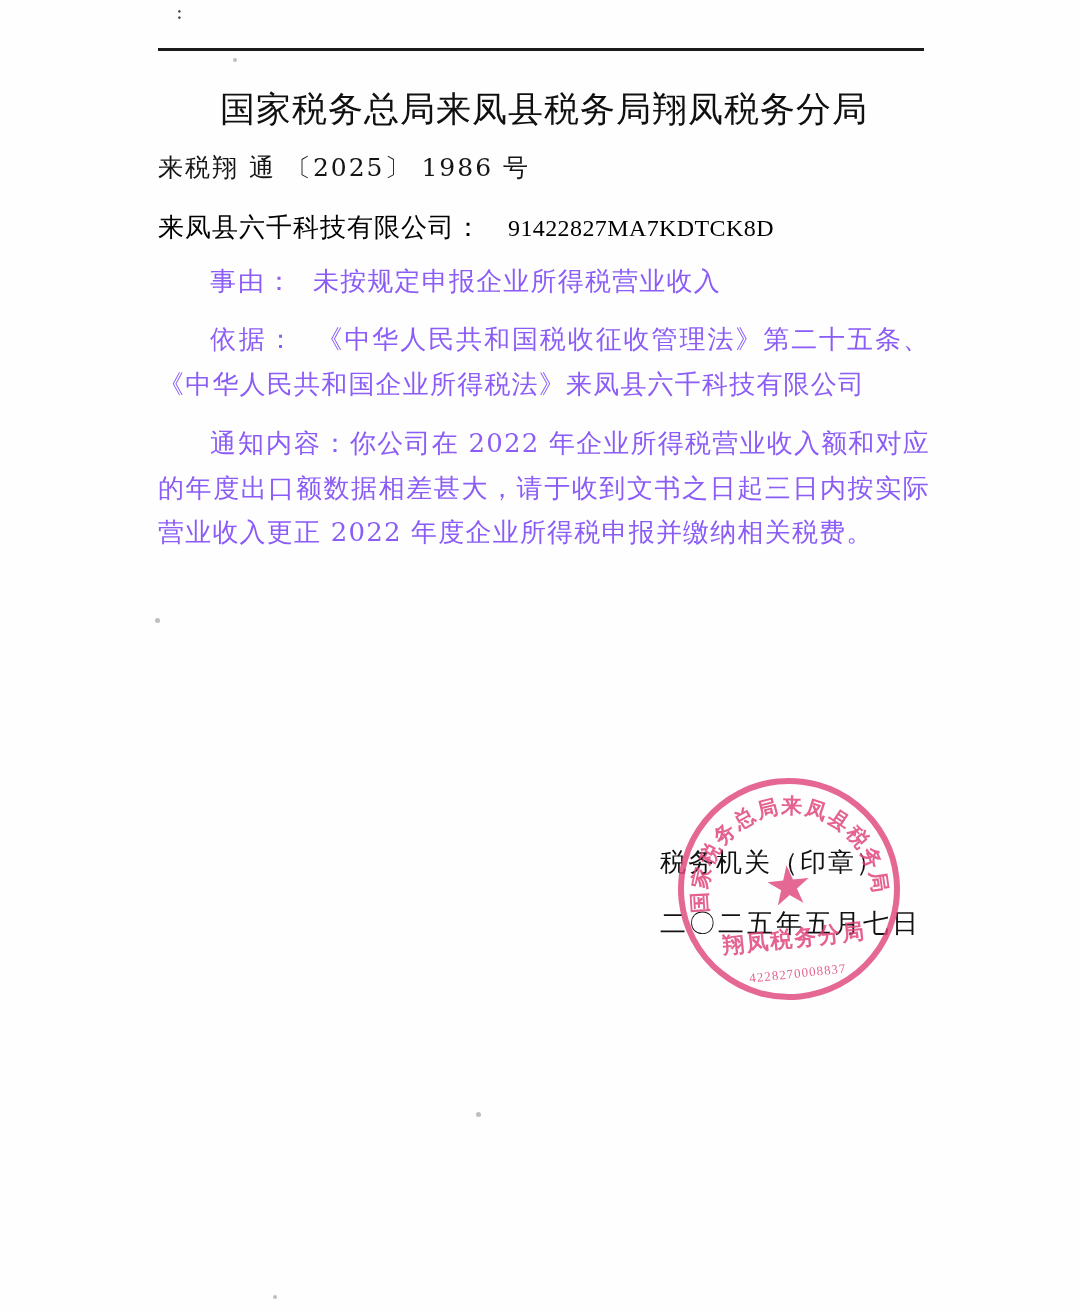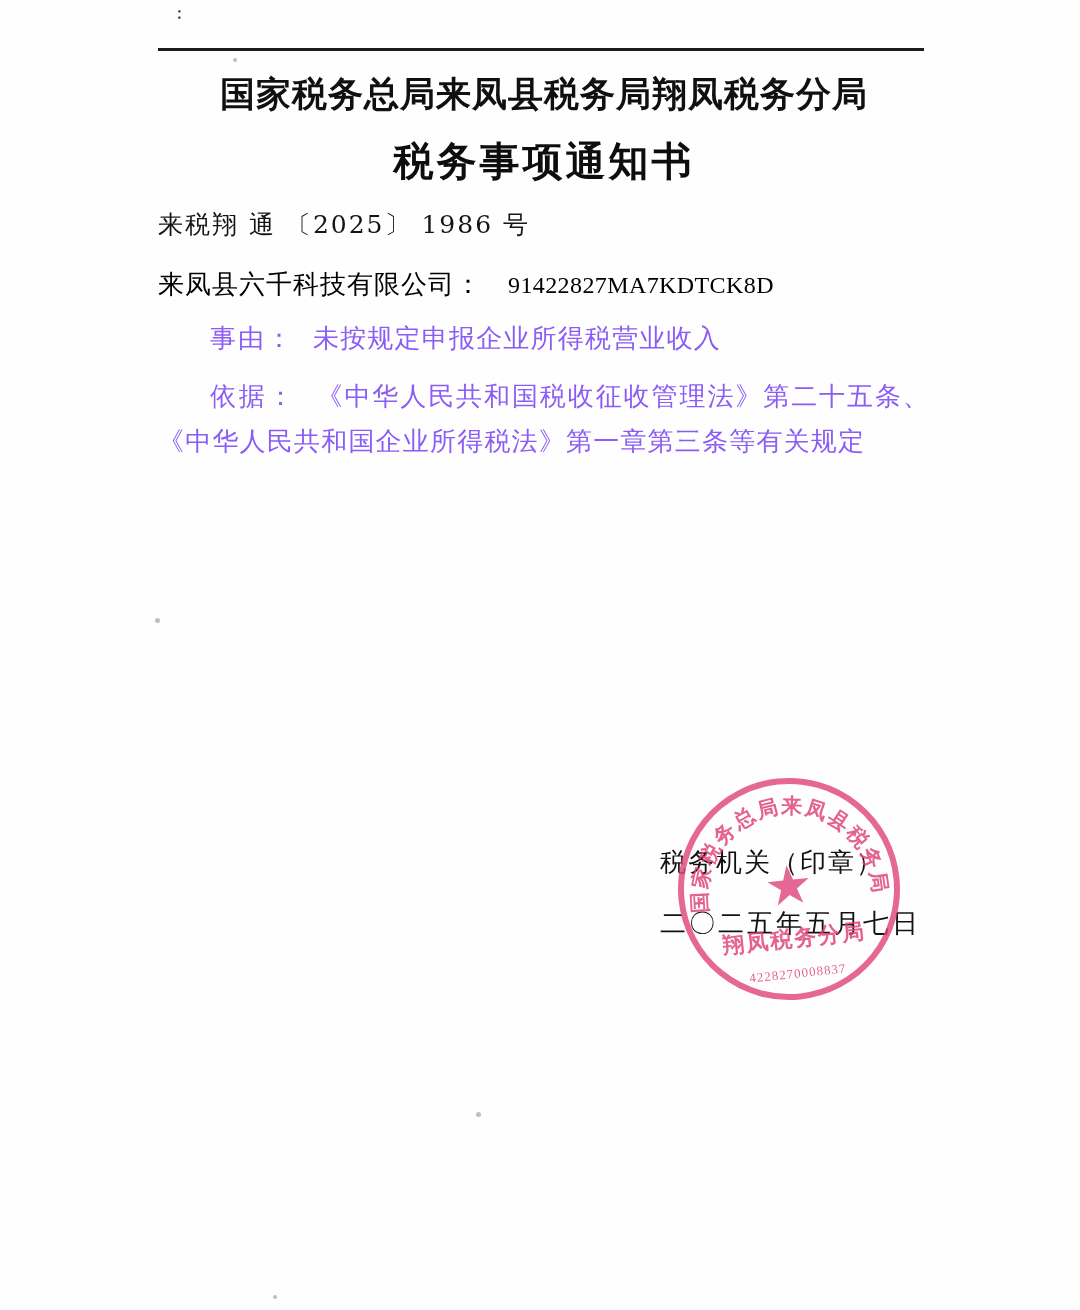--- a/index.html
+++ b/index.html
@@ -51,27 +51,27 @@
 
   .doc-body {
     position: absolute;
     left: 158px;
     top: 62px;
     width: 772px;
   }
 
   .org-title {
     font-family: "DejaVu Serif", "Liberation Serif", serif;
-    font-weight: bold;
+    font-weight: normal;
     font-size: 35px;
     letter-spacing: 1px;
     text-align: center;
     line-height: 1.25;
     color: #101010;
-    margin-top: 10px;
+    margin-top: 26px;
   }
 
   .doc-title {
     font-family: "DejaVu Serif", "Liberation Serif", serif;
     font-weight: bold;
     font-size: 40px;
     letter-spacing: 3px;
     text-align: center;
     margin-top: 18px;
     color: #0d0d0d;
@@ -203,36 +203,38 @@
 <div class="page">
 
   <span class="top-colon">:</span>
 
   <div class="rule"></div>
 
   <div class="doc-body">
 
     <div class="org-title">国家税务总局来凤县税务局翔凤税务分局</div>
 
-    <div class="doc-title">税务事项通知书</div>
 
     <div class="doc-number">来税翔 通 〔2025〕 1986 号</div>
 
     <div class="recipient">
       <span>来凤县六千科技有限公司：</span><span class="taxid">91422827MA7KDTCK8D</span>
     </div>
 
     <div class="para">
       <span class="lead">事由：</span>&nbsp;&nbsp;<span>未按规定申报企业所得税营业收入</span>
     </div>
 
     <div class="para">
-      <span class="lead">依据：</span>&nbsp;&nbsp;<span>《中华人民共和国税收征收管理法》第二十五条、《中华人民共和国企业所得税法》第一章第三条等有关规定</span>
-    </div>
-
+      <span class="lead">依据：</span>&nbsp;&nbsp;<span>《中华人民共和国税收征收管理法》第二十五条、《中华人民共和国企业所得税法》来凤县六千科技有限公司</span>
+    </div>
+
+    <div class="para">
+      <span class="lead">通知内容：</span><span>你公司在 2022 年企业所得税营业收入额和对应的年度出口额数据相差甚大，请于收到文书之日起三日内按实际营业收入更正 2022 年度企业所得税申报并缴纳相关税费。</span>
+    </div>
 
   </div>
 
   <div class="signature">
     <div class="sign-line">税务机关（印章）</div>
     <div class="sign-date">二〇二五年五月七日</div>
   </div>
 
   <div class="seal">
     <div class="seal-inner">

